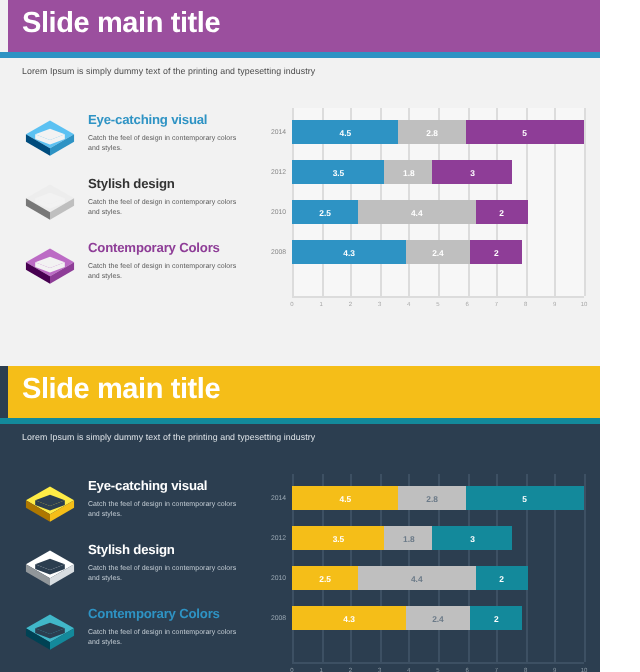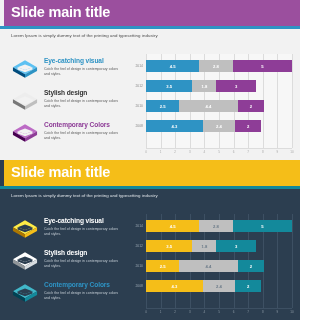--- a/index.html
+++ b/index.html
@@ -1,21 +1,21 @@
 <!DOCTYPE html>
 <html><head>
 <meta charset="utf-8">
 <style>
   html,body{margin:0;padding:0;}
   body{
     width:300px;height:336px;overflow:hidden;
     font-family:"Liberation Sans", sans-serif;
     background:#ffffff;
   }
-  .slide{position:relative;width:300px;height:160px;overflow:hidden;}
+  .slide{position:relative;width:300px;height:183px;overflow:hidden;}
 
   
   .s1{background:#f2f2f2;}
   .s1 .hdr{position:absolute;left:0;top:0;width:300px;height:26px;background:#9B4F9E;}
   .s1 .hdr-rule{position:absolute;left:0;top:26px;width:300px;height:3px;background:#2E93C4;}
   .s1 .title{
     position:absolute;left:11px;top:4px;
     font-size:14.5px;font-weight:bold;color:#ffffff;letter-spacing:-0.2px;
     white-space:nowrap;
   }

